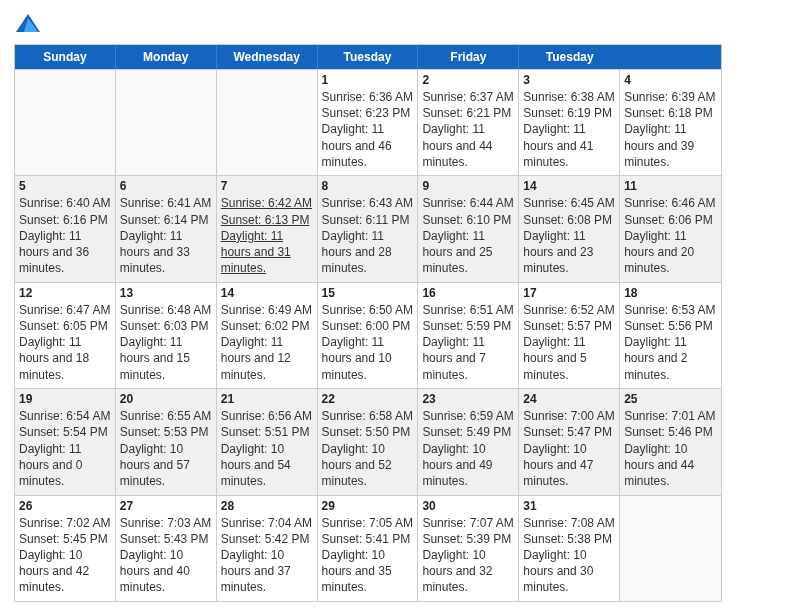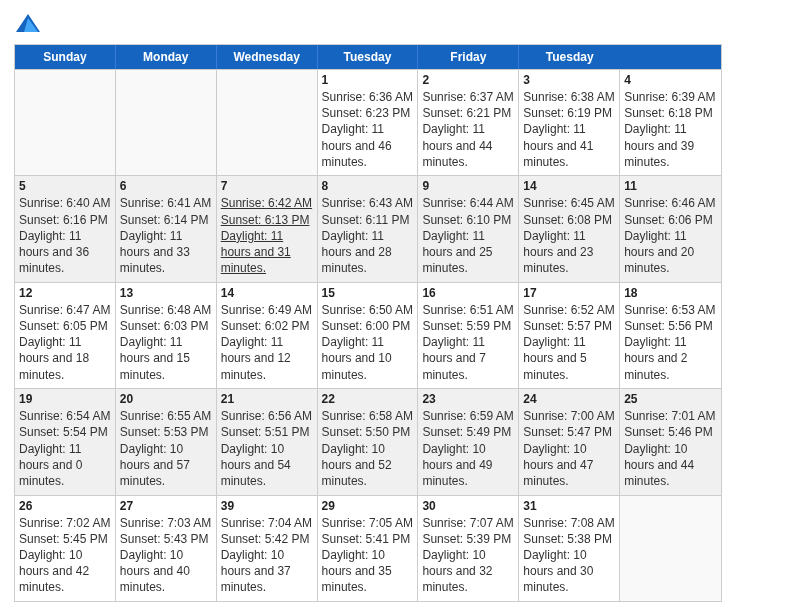--- a/index.html
+++ b/index.html
@@ -322,21 +322,21 @@
 Sunset: 5:45 PM
 Daylight: 10 hours and 42 minutes.</div>
           </div>
           <div class="cal-cell">
             <div class="day-num">27</div>
             <div class="cell-text" style="white-space: pre-line;">Sunrise: 7:03 AM
 Sunset: 5:43 PM
 Daylight: 10 hours and 40 minutes.</div>
           </div>
           <div class="cal-cell">
-            <div class="day-num">39</div>
+            <div class="day-num">28</div>
             <div class="cell-text" style="white-space: pre-line;">Sunrise: 7:04 AM
 Sunset: 5:42 PM
 Daylight: 10 hours and 37 minutes.</div>
           </div>
           <div class="cal-cell">
             <div class="day-num">29</div>
             <div class="cell-text" style="white-space: pre-line;">Sunrise: 7:05 AM
 Sunset: 5:41 PM
 Daylight: 10 hours and 35 minutes.</div>
           </div>

